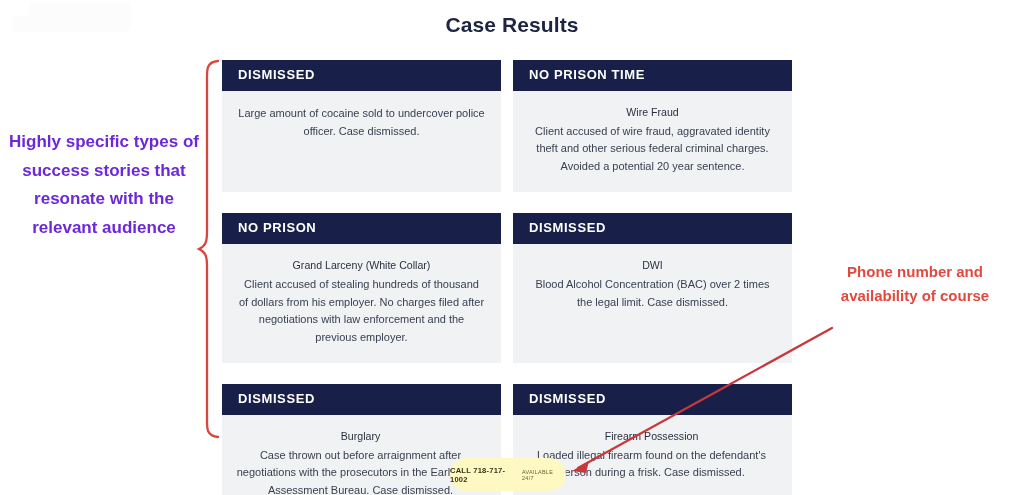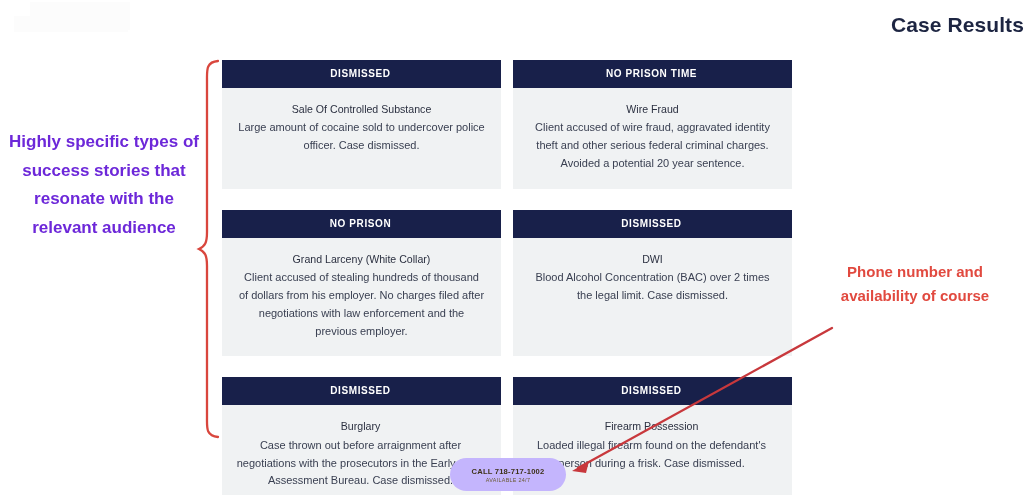--- a/index.html
+++ b/index.html
@@ -32,21 +32,21 @@
     height: 16px;
     background: #fcfcfc;
   }
 
   
   #page-title {
     position: absolute;
     left: 0;
     top: 13px;
     width: 1024px;
-    text-align: right;
+    text-align: center;
     font-size: 21px;
     font-weight: bold;
     color: #1d2542;
     letter-spacing: 0.1px;
   }
 
   
   #card-grid {
     position: absolute;
     left: 222px;
@@ -58,25 +58,24 @@
     grid-row-gap: 21px;
   }
   .case-card {
     background: #f0f2f3;
     display: flex;
     flex-direction: column;
   }
   .case-card-header {
     background: #18204a;
     color: #ffffff;
-    font-size: 10px;
+    font-size: 13px;
     font-weight: bold;
     letter-spacing: 0.6px;
-    text-align: center;
-    padding: 8px 4px 9px 2px;
+    padding: 8px 4px 9px 16px;
     line-height: 1.1;
   }
   .case-card-body {
     padding: 14px 16px 16px 16px;
     text-align: center;
     flex: 1;
   }
   .case-title {
     font-size: 10.6px;
     color: #2b3040;
@@ -130,24 +129,23 @@
     pointer-events: none;
   }
 
   
   #cta-button {
     position: absolute;
     left: 450px;
     top: 458px;
     width: 116px;
     height: 33px;
-    background: #c4b5fd;
+    background: #fef9c3;
     border-radius: 17px;
     display: flex;
-    flex-direction: column;
     align-items: center;
     justify-content: center;
     cursor: pointer;
   }
   #cta-phone {
     font-size: 7.6px;
     font-weight: bold;
     color: #3d3118;
     letter-spacing: 0.2px;
   }
@@ -164,21 +162,20 @@
 <div id="ghost-block"></div>
 <div id="ghost-block-2"></div>
 
 <div id="page-title">Case Results</div>
 
 <div id="card-grid">
 
   <div class="case-card row1">
     <div class="case-card-header">DISMISSED</div>
     <div class="case-card-body">
-      <div class="case-title">Sale Of Controlled Substance</div>
       <div class="case-desc">Large amount of cocaine sold to undercover police officer. Case dismissed.</div>
     </div>
   </div>
 
   <div class="case-card row1">
     <div class="case-card-header">NO PRISON TIME</div>
     <div class="case-card-body">
       <div class="case-title">Wire Fraud</div>
       <div class="case-desc">Client accused of wire fraud, aggravated identity theft and other serious federal criminal charges. Avoided a potential 20 year sentence.</div>
     </div>

